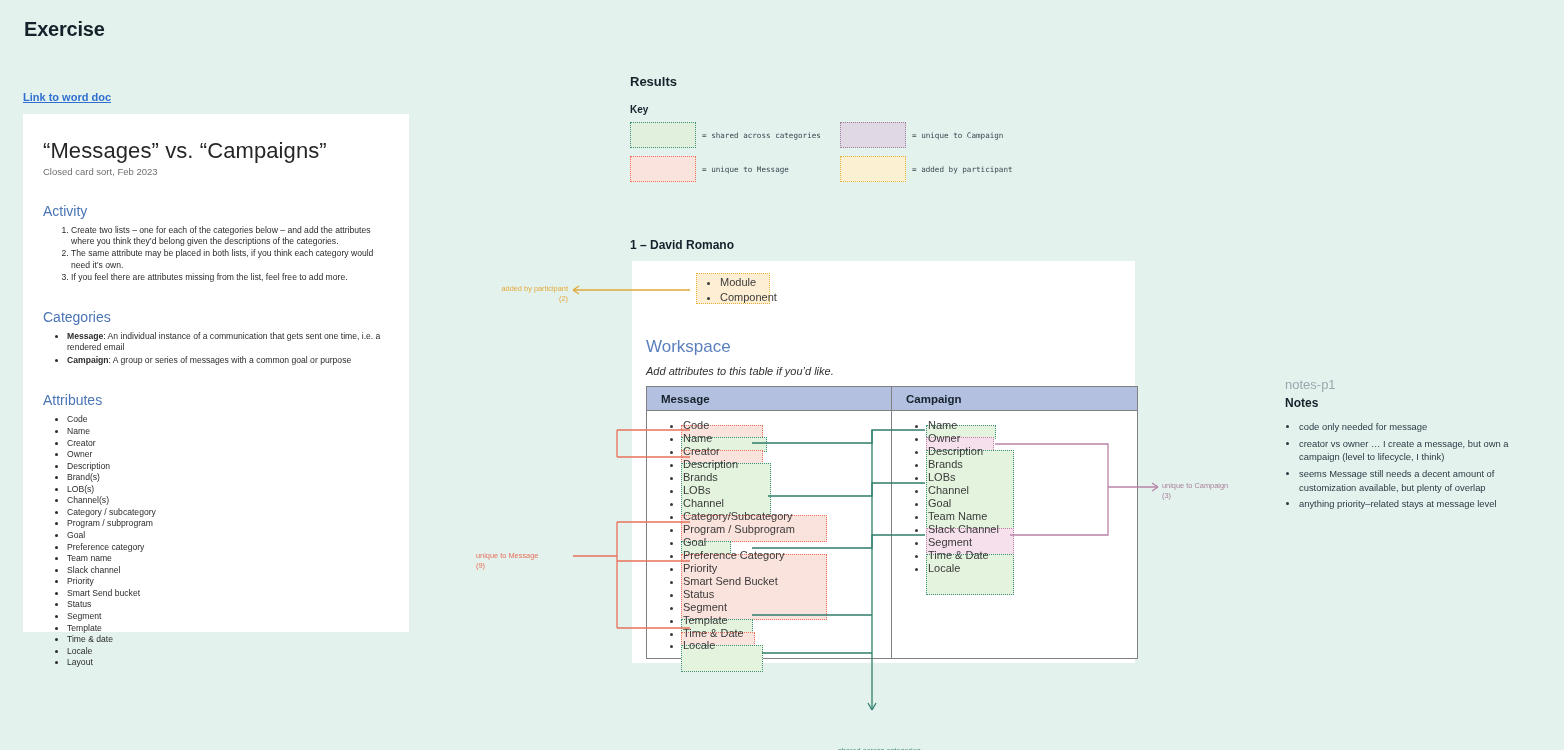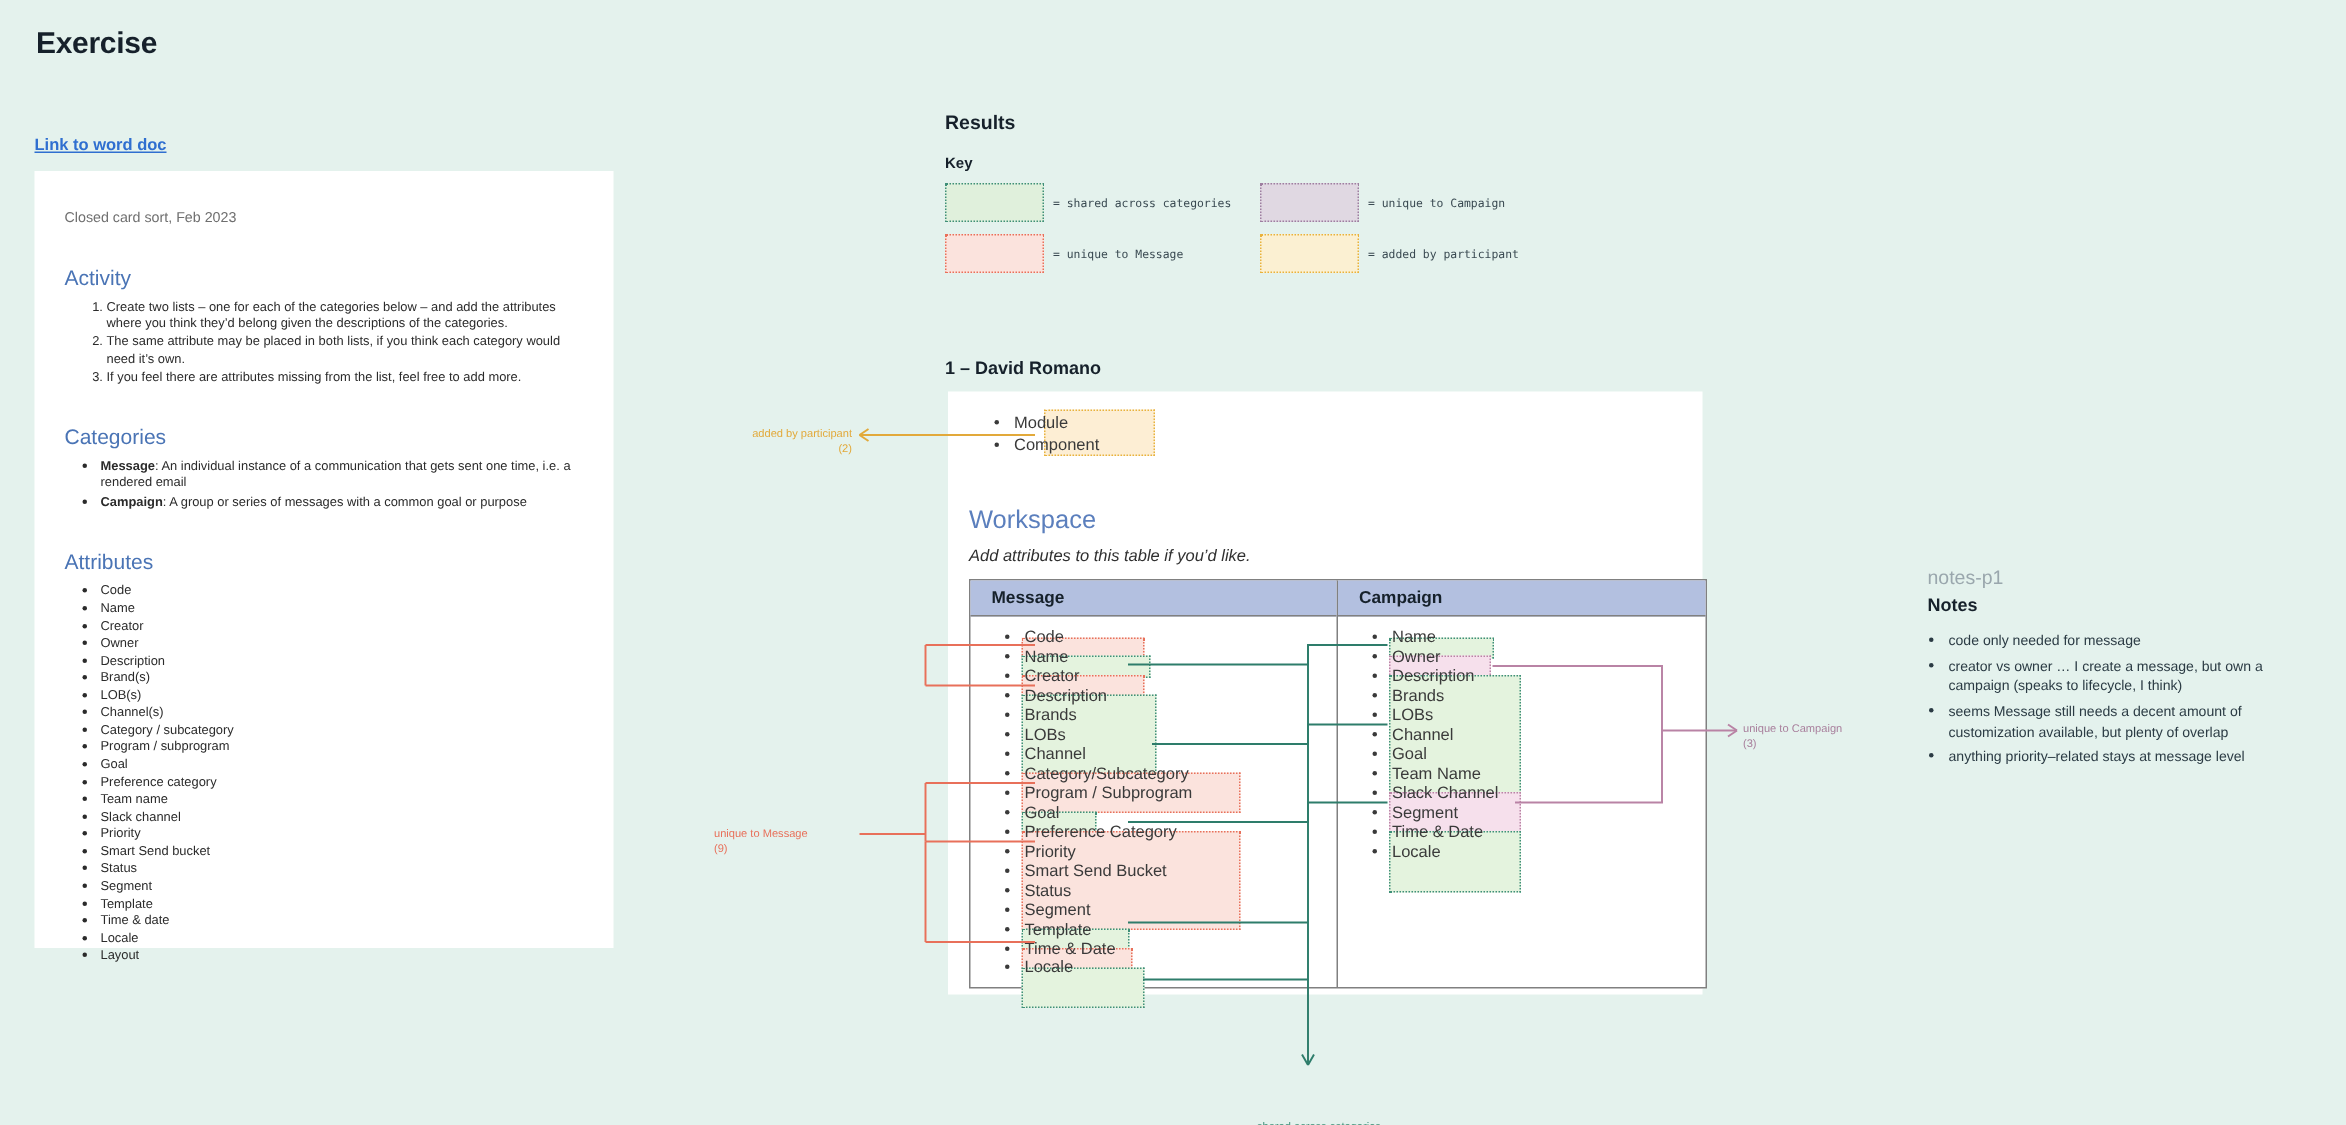--- a/index.html
+++ b/index.html
@@ -64,21 +64,21 @@
 
   
   #participant { position:absolute; left:630px; top:238px; font-size:12px; font-weight:bold; color:#16212b; }
 
   
   #p-card {
     position:absolute; left:632px; top:261px; width:503px; height:402px;
     background:#ffffff;
   }
   #p-card .top-list { margin:0; padding:14px 0 0 44px; }
-  #p-card .top-list li { font-size:11px; color:#3a3a3a; line-height:1.38; }
+  #p-card .top-list li { font-size:11px; color:#3a3a3a; line-height:1.38;margin-left:44px; }
   #ws-title { position:absolute; left:14px; top:76px; font-size:17px; color:#5b7fbd; }
   #ws-sub   { position:absolute; left:14px; top:104px; font-size:11px; font-style:italic; color:#303030; }
 
   
   #ws-table {
     position:absolute; left:14px; top:125px; width:492px; height:273px;
     border:1px solid #808080; display:flex; background:#fff;
   }
   .ws-col { width:50%; position:relative; }
   .ws-col.left { border-right:1px solid #808080; }
@@ -114,20 +114,21 @@
   svg.overlay { position:absolute; left:0; top:0; width:1564px; height:750px; pointer-events:none; }
 </style>
 </head>
 <body>
 
 <div id="page-title">Exercise</div>
 
 <a id="doc-link">Link to word doc</a>
 
 <div id="doc-card">
+  <h1>“Messages” vs. “Campaigns”</h1>
   <div class="subtitle">Closed card sort, Feb 2023</div>
 
   <h2>Activity</h2>
   <ol>
     <li>Create two lists – one for each of the categories below – and add the attributes where you think they’d belong given the descriptions of the categories.</li>
     <li>The same attribute may be placed in both lists, if you think each category would need it’s own.</li>
     <li>If you feel there are attributes missing from the list, feel free to add more.</li>
   </ol>
 
   <h2>Categories</h2>
@@ -307,17 +308,17 @@
 <div class="anno a-shared">
   <div>shared across categories</div>
   <div>(9)</div>
 </div>
 
 <div id="notes">
   <div class="notes-id">notes-p1</div>
   <h3>Notes</h3>
   <ul id="notes-list">
       <li>code only needed for message</li>
-      <li>creator vs owner … I create a message, but own a campaign (speaks to lifecycle, I think)</li>
+      <li>creator vs owner … I create a message, but own a campaign (level to lifecycle, I think)</li>
       <li>seems Message still needs a decent amount of customization available, but plenty of overlap</li>
       <li>anything priority–related stays at message level</li>
     </ul>
 </div>
 
 </body></html>

